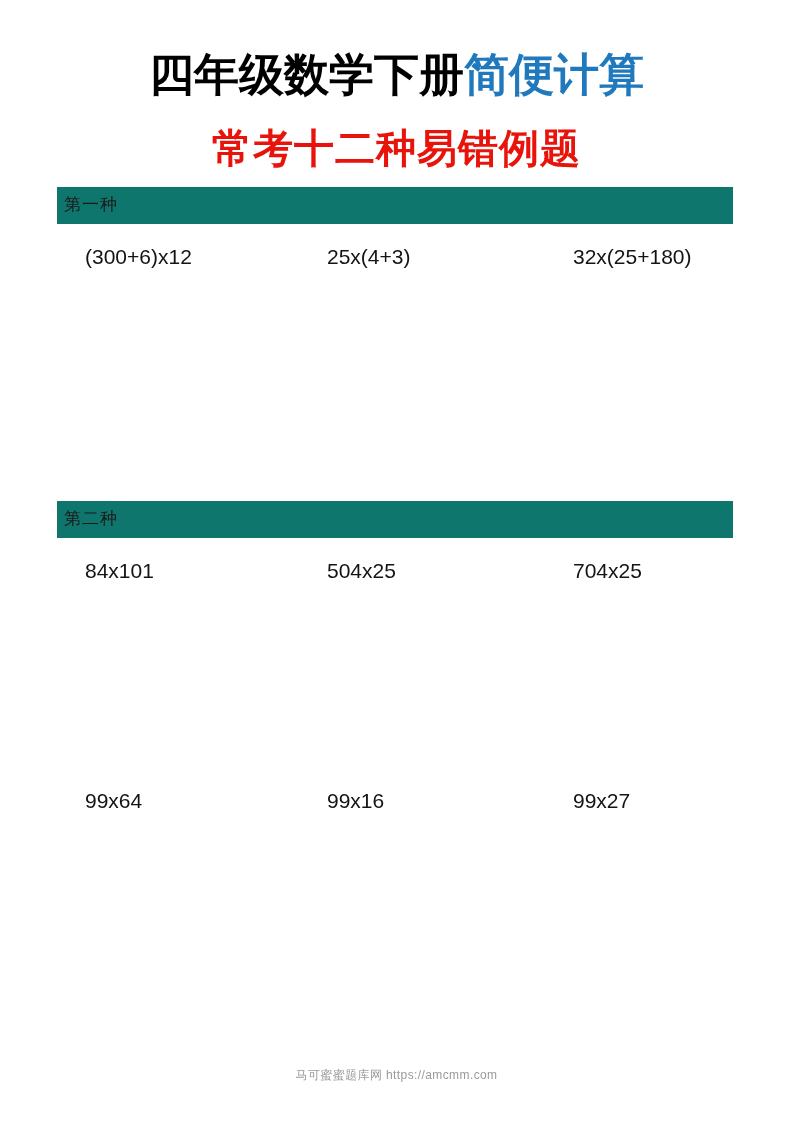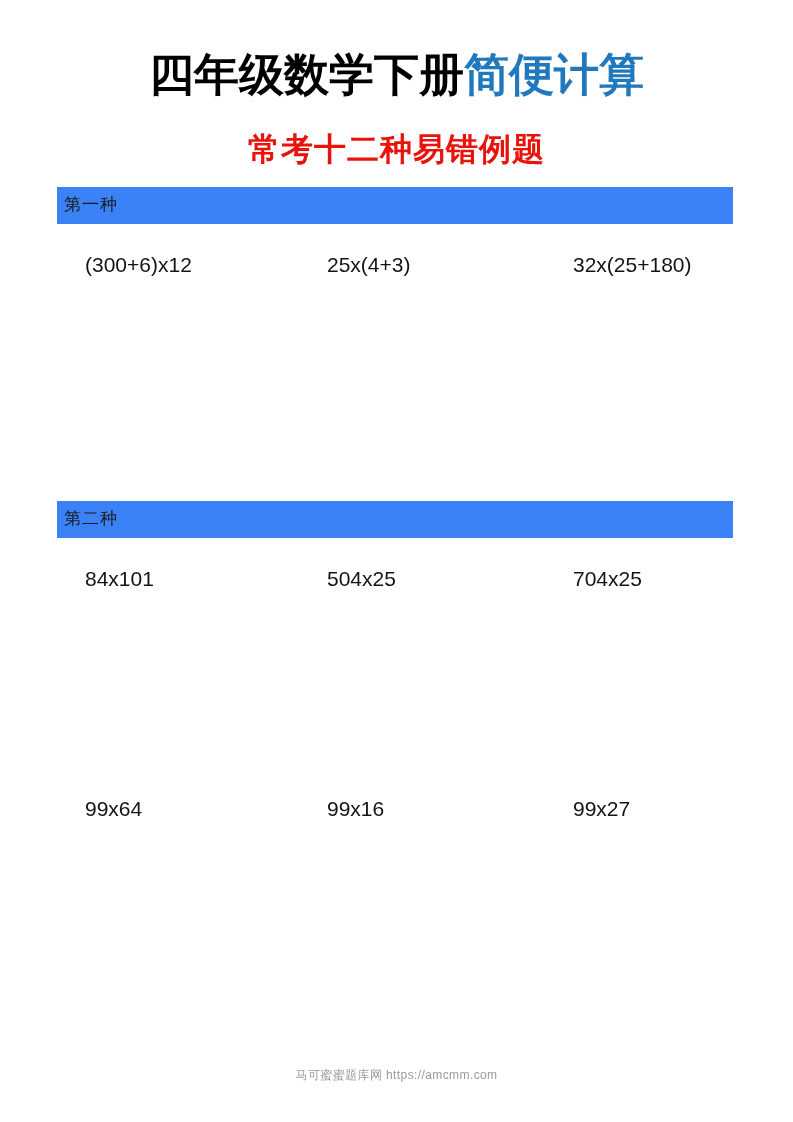--- a/index.html
+++ b/index.html
@@ -44,55 +44,55 @@
   .main-title .t-black { color: #000000; }
   .main-title .t-blue  { color: #2079BD; }
 
   .sub-title {
     position: absolute;
     left: 0;
     top: 128px;
     width: 793px;
     text-align: center;
     font-family: "Liberation Serif", "DejaVu Serif", serif;
-    font-size: 32px;
+    font-size: 40px;
     font-weight: bold;
     line-height: 42px;
     color: #E8140C;
     letter-spacing: 1px;
     white-space: nowrap;
   }
 
   
   .section {
     position: absolute;
     left: 57px;
     width: 676px;
   }
   .section-header {
     box-sizing: border-box;
     width: 676px;
     height: 37px;
-    background: #3b82f6;
+    background: #0f766e;
     padding: 6px 0 17px 7px;
     font-family: "Liberation Serif", "DejaVu Serif", serif;
     font-size: 17px;
     font-weight: normal;
     color: #1a1a1a;
     line-height: 24px;
     letter-spacing: 1px;
   }
   .problem-row {
     position: relative;
     height: 40px;
     margin-top: 11px;
   }
   .problem {
     position: absolute;
-    top: 16px;
+    top: 8px;
     font-family: "Liberation Sans", "DejaVu Sans", sans-serif;
     font-size: 21px;
     color: #141414;
     line-height: 28px;
     white-space: nowrap;
   }
   .col-0 { left: 28px; }
   .col-1 { left: 270px; }
   .col-2 { left: 516px; }
 

